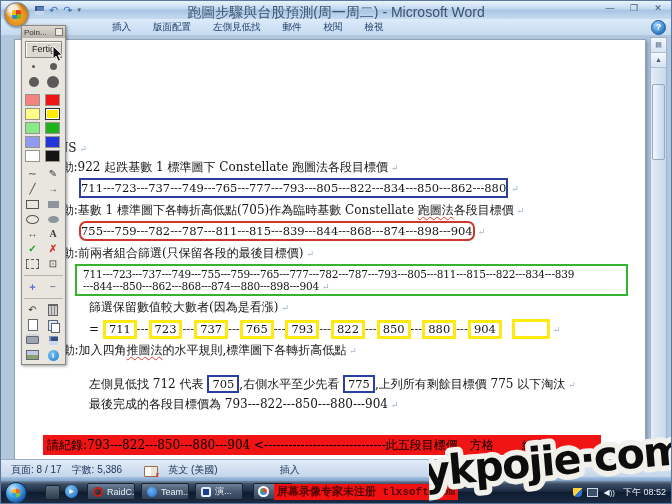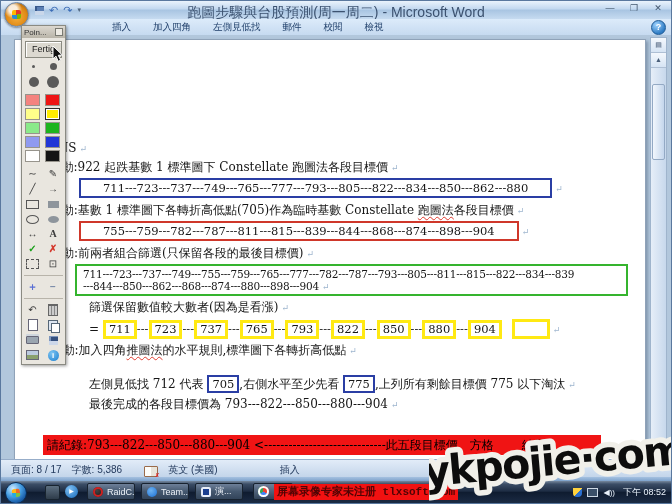--- a/index.html
+++ b/index.html
@@ -41,23 +41,23 @@
     background:linear-gradient(90deg,#e6eef8,#c7d8ec);border:1px solid #9fb4cc;box-sizing:border-box;}
   .sbtn{height:14px;border-bottom:1px solid #aebfd4;font-size:7px;color:#4a5f7a;
     text-align:center;line-height:14px;background:linear-gradient(#f4f8fd,#d6e4f4);}
   .sthumb{position:absolute;left:1px;right:1px;top:46px;height:74px;border-radius:2px;
     background:linear-gradient(90deg,#f2f7fd,#c4d6ec);border:1px solid #93a9c4;}
   
   .content{position:absolute;left:48px;top:106px;right:8px;
     font-family:"DejaVu Serif","Liberation Serif",serif;font-size:12px;color:#151515;}
   .line{white-space:nowrap;}
   .para::after{content:"↵";color:#9fb6cf;font-size:9px;margin-left:3px;}
-  .numbox{display:inline-block;border:2px solid;padding:1px 22px;font-size:11.5px;background:#fff;}
+  .numbox{display:inline-block;border:2px solid;padding:1px 0;font-size:11.5px;background:#fff;}
   .box-blue{border-color:#2a3ea4;}
-  .box-red{border-color:#cf372a;}
+  .box-red{border-color:#cf372a;border-radius:7px;}
   .cbox{border:2px solid #35b42e;width:537px;padding:2px 6px;font-size:10.5px;
     letter-spacing:-0.2px;margin:2px 0 1px 26px;}
   .indent{margin-left:40px;}
   .mt{margin-top:4px;}
   .sp{text-decoration:underline wavy #e03a2e 1px;text-underline-offset:2px;}
   .ynum{display:inline-block;border:3px solid #ffe913;padding:0 3px;line-height:13px;
     font-size:11.5px;background:#fff;margin:0;}
   .ynum.empty{width:26px;height:14px;vertical-align:middle;margin-left:10px;}
   .dash{font-size:11.5px;}
   .bval{border:2px solid #2a3ea4;padding:0 3px;font-size:11.5px;}
@@ -172,21 +172,21 @@
     <div class="winbtns">
       <span>—</span>
       <span>❐</span>
       <span>✕</span>
     </div>
   </div>
 
   <div class="tabrow">
     <div class="tabs">
         <span class="tab">插入</span>
-        <span class="tab">加入四角</span>
+        <span class="tab">版面配置</span>
         <span class="tab">左側見低找</span>
         <span class="tab">郵件</span>
         <span class="tab">校閱</span>
         <span class="tab">檢視</span>
       </div>
     <div class="helpcirc">?</div>
   </div>
 
   <div class="docarea">
     <div class="page"></div>

